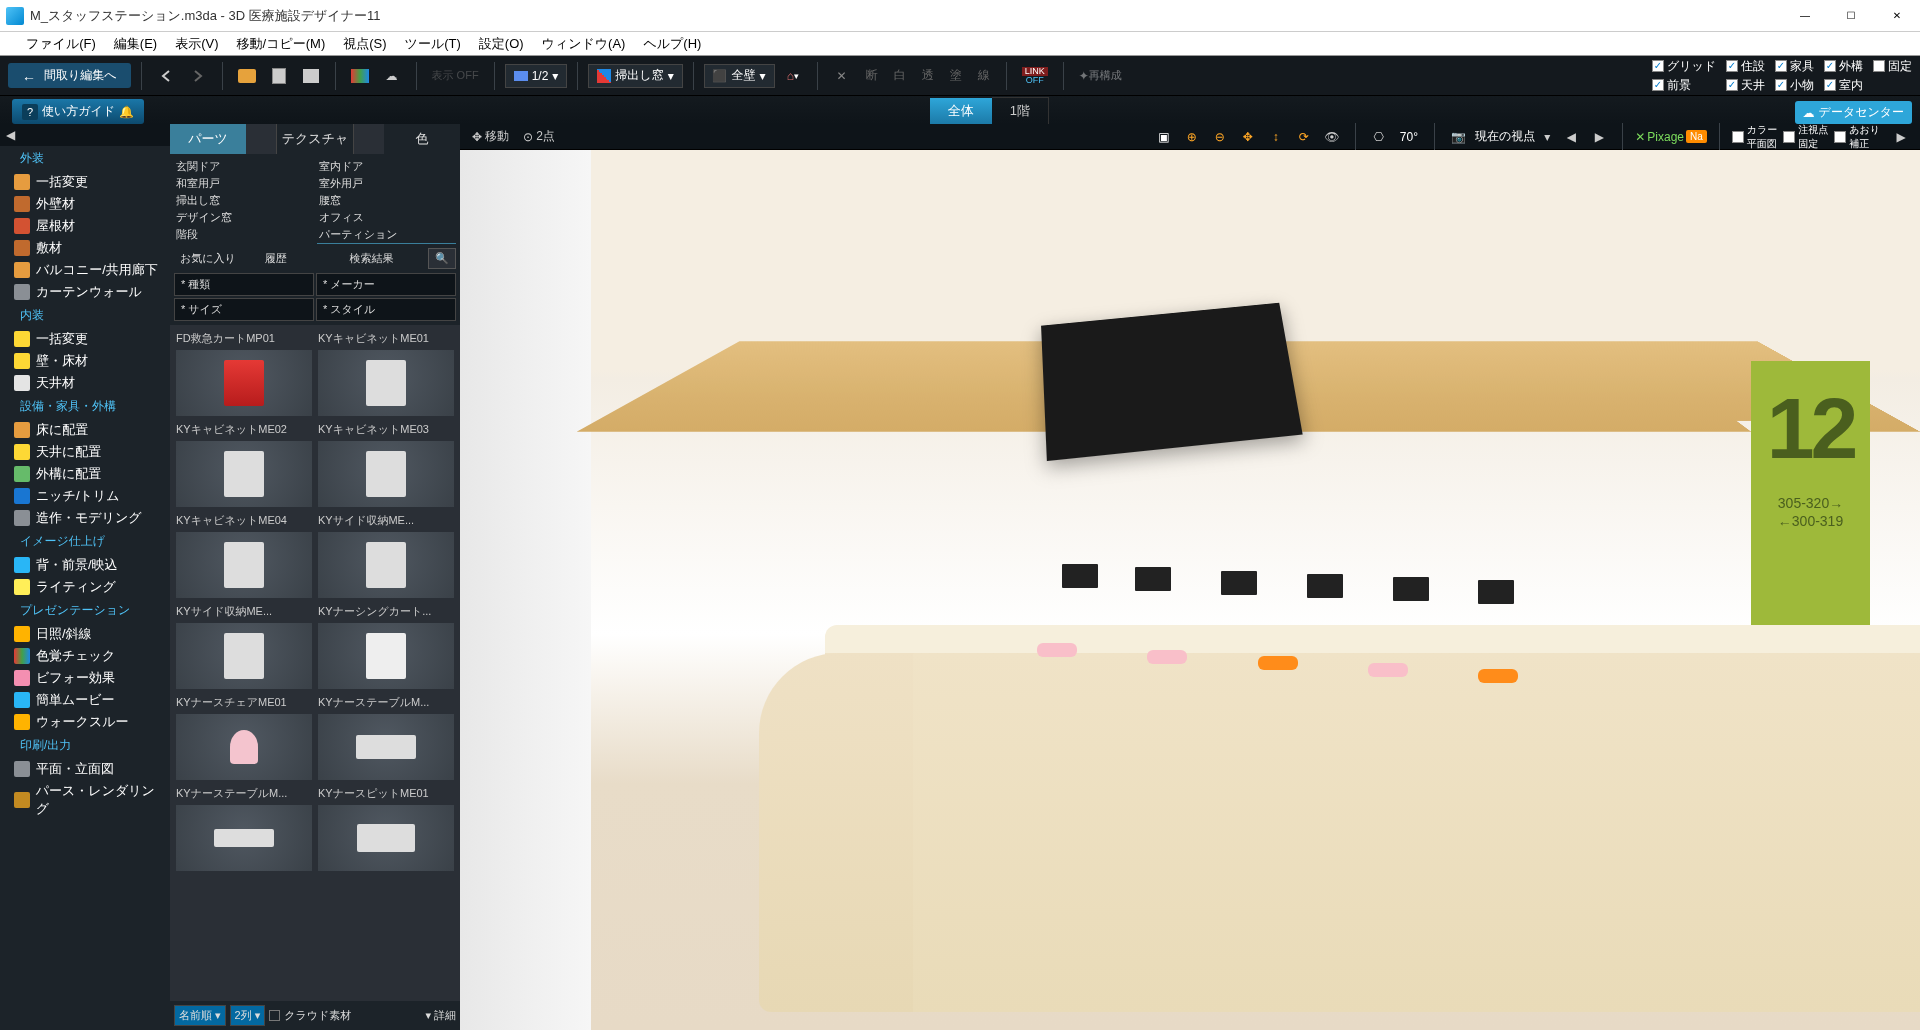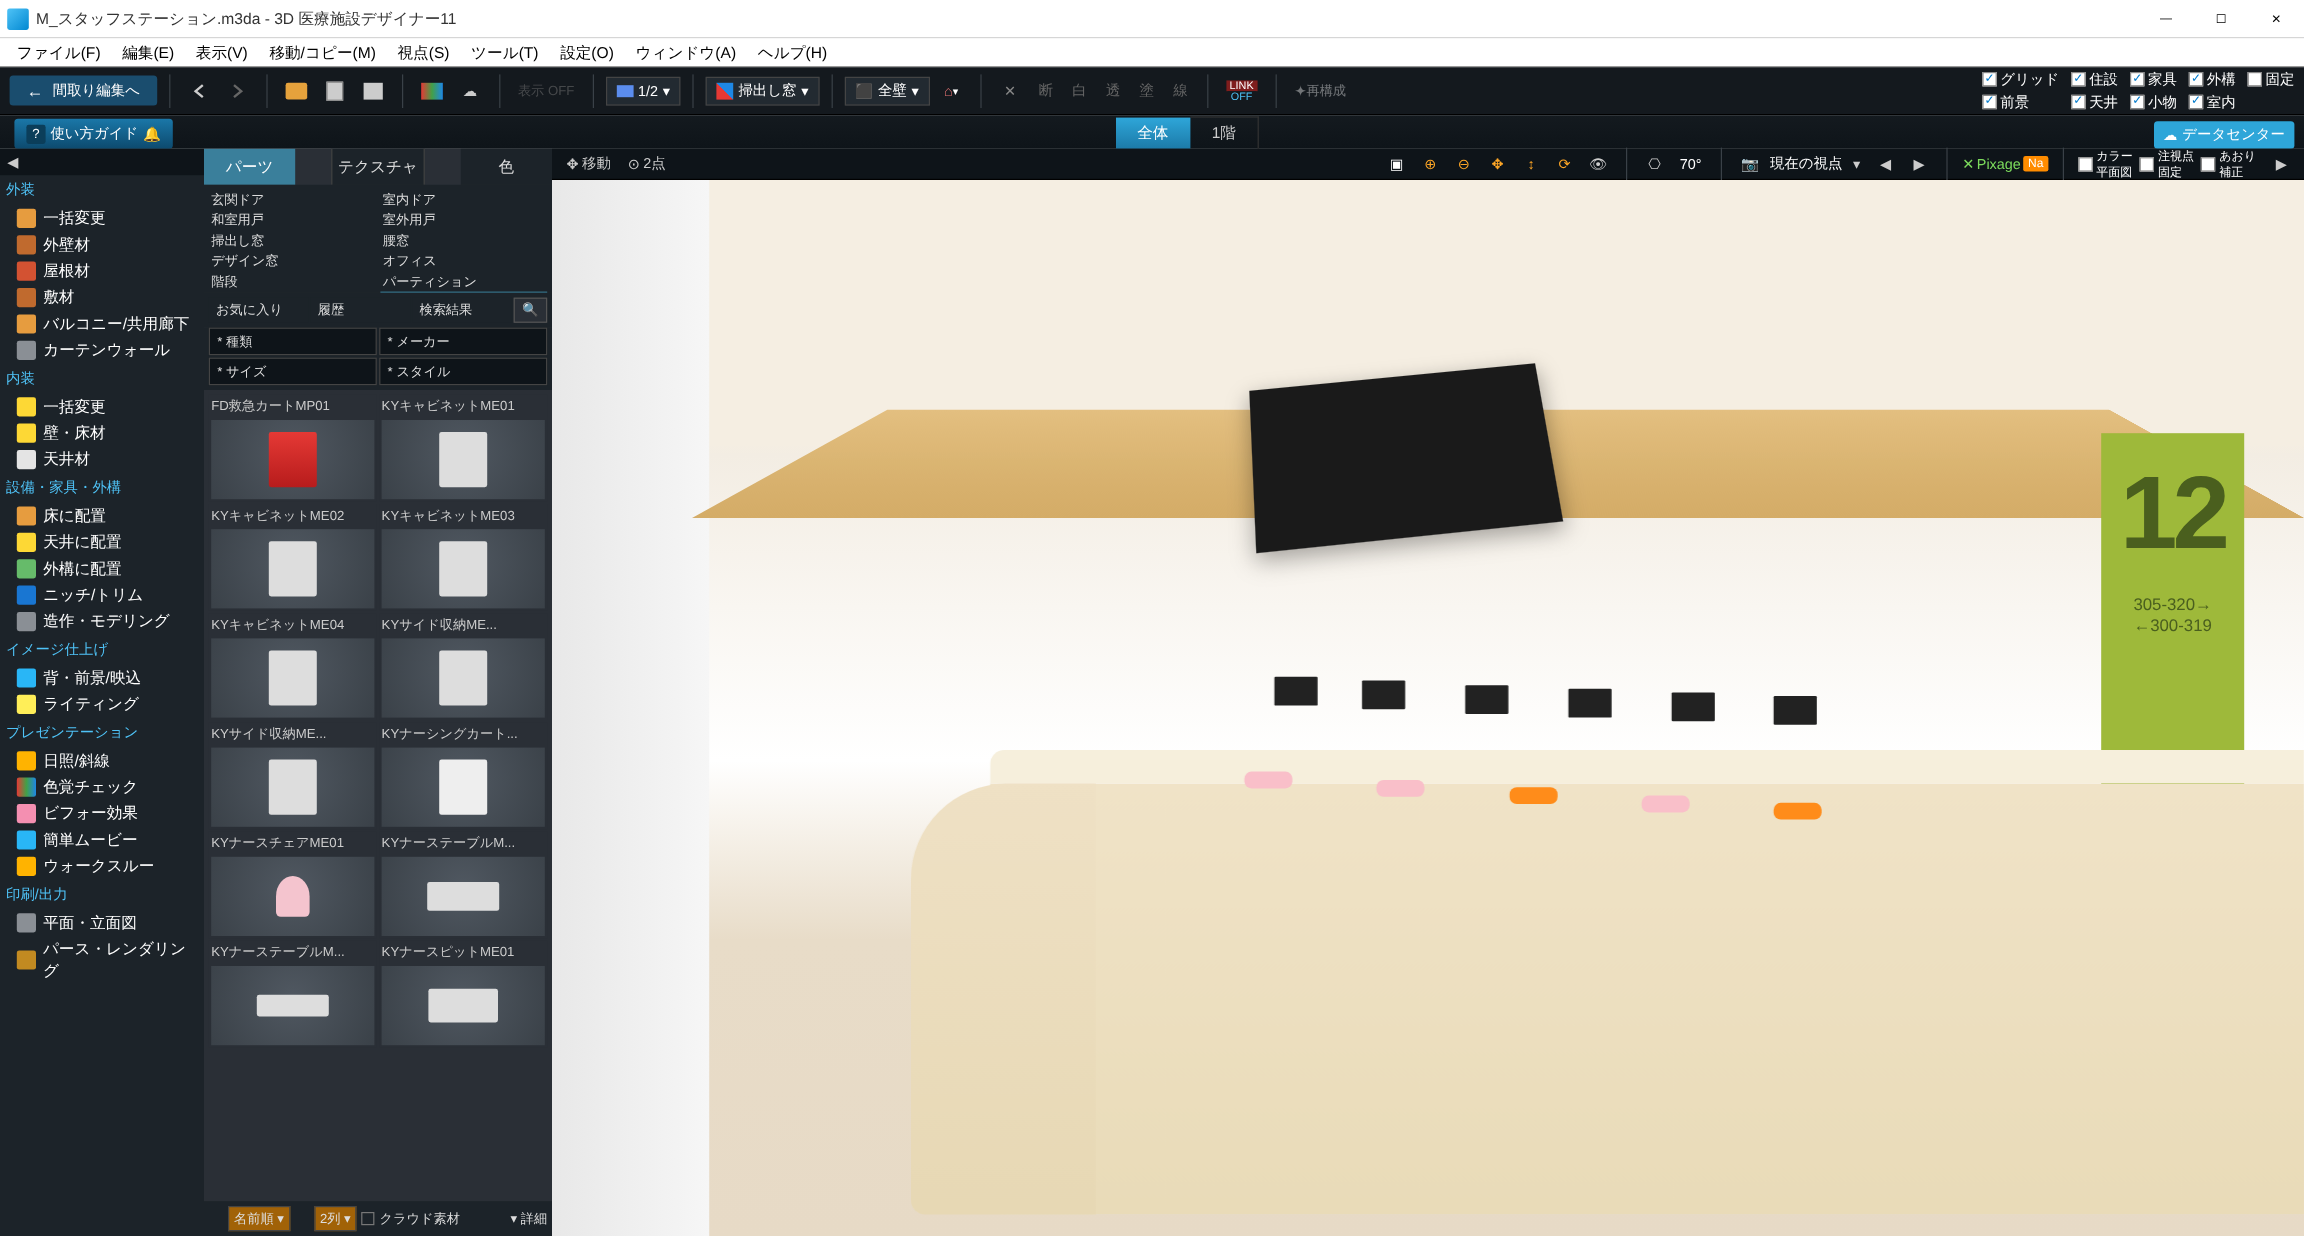--- a/index.html
+++ b/index.html
@@ -2,21 +2,21 @@
 <html><head>
 <meta charset="utf-8">
 <style>
 * { box-sizing: border-box; margin: 0; padding: 0; font-family: "Meiryo", "Yu Gothic UI", sans-serif; }
 body { width: 1920px; height: 1030px; background: #fff; overflow: hidden; position: relative; font-size: 12px; }
 .titlebar { height: 32px; background: #fff; display: flex; align-items: center; border-bottom: 1px solid #ccc; }
 .titlebar .icon { width: 18px; height: 18px; margin: 0 6px; background: linear-gradient(135deg,#4fc3f7,#0288d1); border-radius: 2px; }
 .titlebar .title { flex: 1; font-size: 13px; color: #333; }
 .titlebar .winbtn { width: 46px; height: 32px; display: flex; align-items: center; justify-content: center; font-family: "Segoe MDL2 Assets", sans-serif; color: #000; font-size: 10px; }
 
-.menubar { height: 24px; background: #fff; display: flex; align-items: center; padding: 0 6px; border-bottom: 1px solid #999; gap: 2px; }
+.menubar { height: 24px; background: #fff; display: flex; align-items: center; padding: 0 18px; border-bottom: 1px solid #999; gap: 2px; }
 .menubar .mi { padding: 2px 8px; font-size: 13px; color: #000; }
 
 .toptoolbar { height: 40px; background: #14191e; display: flex; align-items: center; padding: 0 8px; color: #fff; font-size: 12px; gap: 4px; border-bottom: 1px solid #000; }
 .tbtn { padding: 2px 4px; height: 28px; min-width: 28px; display: flex; align-items: center; justify-content: center; border: 1px solid transparent; border-radius: 2px; }
 .backarea { background: #1a4d6e; padding: 4px 14px; border-radius: 3px; display: flex; align-items: center; gap: 8px; }
 .backarea .arrow { color: #fff; font-size: 14px; }
 .divider { width: 1px; height: 28px; background: #3a4148; margin: 0 6px; }
 .toggledrop { background: #222a31; border: 1px solid #444; color: #fff; height: 24px; padding: 0 8px; display: flex; align-items: center; gap: 4px; }
 .smicon { display: inline-block; width: 14px; height: 14px; }
 .checkbox-grid { margin-left: auto; display: grid; grid-template-columns: repeat(5, auto); row-gap: 2px; column-gap: 10px; font-size: 12px; }
@@ -28,21 +28,21 @@
 .guide-chip { background: linear-gradient(#1a77a8,#0d4a6e); color: #fff; padding: 4px 10px; margin-right: auto; border-radius: 3px; display: flex; align-items: center; gap: 4px; }
 .guide-chip .q { background: #0b3e5a; width: 16px; height: 16px; border-radius: 2px; display: flex; align-items: center; justify-content: center; font-size: 11px; }
 .guide-chip .bell { color: #ffb300; }
 .tab-el { padding: 4px 18px; color: #ccc; font-size: 13px; border-top: 1px solid #333; border-right: 1px solid #333; }
 .tab-el.active { background: linear-gradient(#2ea6d9,#1c7aa8); color: #fff; border: none; }
 .datacenter-chip { margin-left: auto; background: #2ea6d9; color: #fff; padding: 3px 8px; border-radius: 3px; display: flex; align-items: center; gap: 4px; margin-right: 8px; }
 
 .workrow { height: 906px; display: flex; }
 
 .left-nav { width: 170px; background: #1c2329; color: #fff; overflow-y: hidden; }
-.navhead { color: #4fc3f7; font-size: 12px; padding: 4px 5px; }
+.navhead { color: #4fc3f7; font-size: 12px; padding: 4px 20px; }
 .navitem { display: flex; align-items: center; gap: 6px; padding: 2px 4px 2px 14px; font-size: 13px; }
 .navitem .icon { width: 16px; height: 16px; display: inline-block; border-radius: 2px; }
 .lnav-top { background: #0e1419; padding: 4px 6px; display: flex; }
 .lnav-top .arrow { color: #ccc; }
 
 .parts-col { width: 290px; background: #2a2f36; color: #ddd; display: flex; flex-direction: column; }
 .parts-tabs { display: flex; gap: 30px; }
 .parts-tabs .pt { flex: 1; text-align: center; padding: 6px 0; font-size: 13px; background: #1c2329; cursor: pointer; }
 .parts-tabs .pt.active { background: #3a7f9b; color: #fff; }
 .parts-tabs .pt.mid { border-left: 1px solid #444; border-right: 1px solid #444; }
@@ -56,21 +56,21 @@
 .parts-filters2 .dd { background: #0e1419; border: 1px solid #444; padding: 3px 6px; font-size: 11px; }
 .parts-grid-wrap { flex: 1; overflow-y: hidden; background: #2a2f36; }
 .parts-grid { display: grid; grid-template-columns: 1fr 1fr; gap: 2px; padding: 4px; }
 .partcell { background: #2a2f36; }
 .partcell .name { font-size: 11px; padding: 2px; color: #ccc; }
 .partcell .thumb { height: 66px; background: radial-gradient(circle at 50% 40%, #505861, #3a4148); margin: 2px; display: flex; align-items: center; justify-content: center; }
 .partcell .thumb .obj { width: 40px; height: 46px; background: #ddd; border-radius: 2px; }
 .partcell .thumb .obj.red { background: linear-gradient(#e53935,#b71c1c); }
 .partcell .thumb .obj.cart { background: #eee; position: relative; }
 .parts-bottom { display: flex; gap: 4px; padding: 4px; background: #1c2329; font-size: 11px; align-items: center; }
-.parts-bottom .dd { background: #a16207; border: 1px solid #444; padding: 2px 4px; margin-left: 16px; }
+.parts-bottom .dd { background: #0369a1; border: 1px solid #444; padding: 2px 4px; }
 .small-cb { width: 11px; height: 11px; border: 1px solid #777; display: inline-block; }
 
 .viewport { width: 1460px; background: #111; position: relative; }
 .vp-toolbar { height: 26px; background: #0e1419; display: flex; align-items: center; color: #ccc; padding: 0 8px; gap: 6px; border-bottom: 1px solid #000; }
 .vp-toolbar .vtb { padding: 0 4px; display: flex; align-items: center; gap: 3px; font-size: 12px; }
 .vp-toolbar .sep { flex: 1; }
 .vp-toolbar .iconbtn { width: 22px; height: 22px; display: flex; align-items: center; justify-content: center; }
 .vp-toolbar .fovval { color: #fff; padding: 0 4px; }
 .vp-toolbar .camlbl { color: #fff; padding: 0 6px; }
 .pixage { color: #7cdb5c; display: flex; align-items: center; gap: 2px; }

